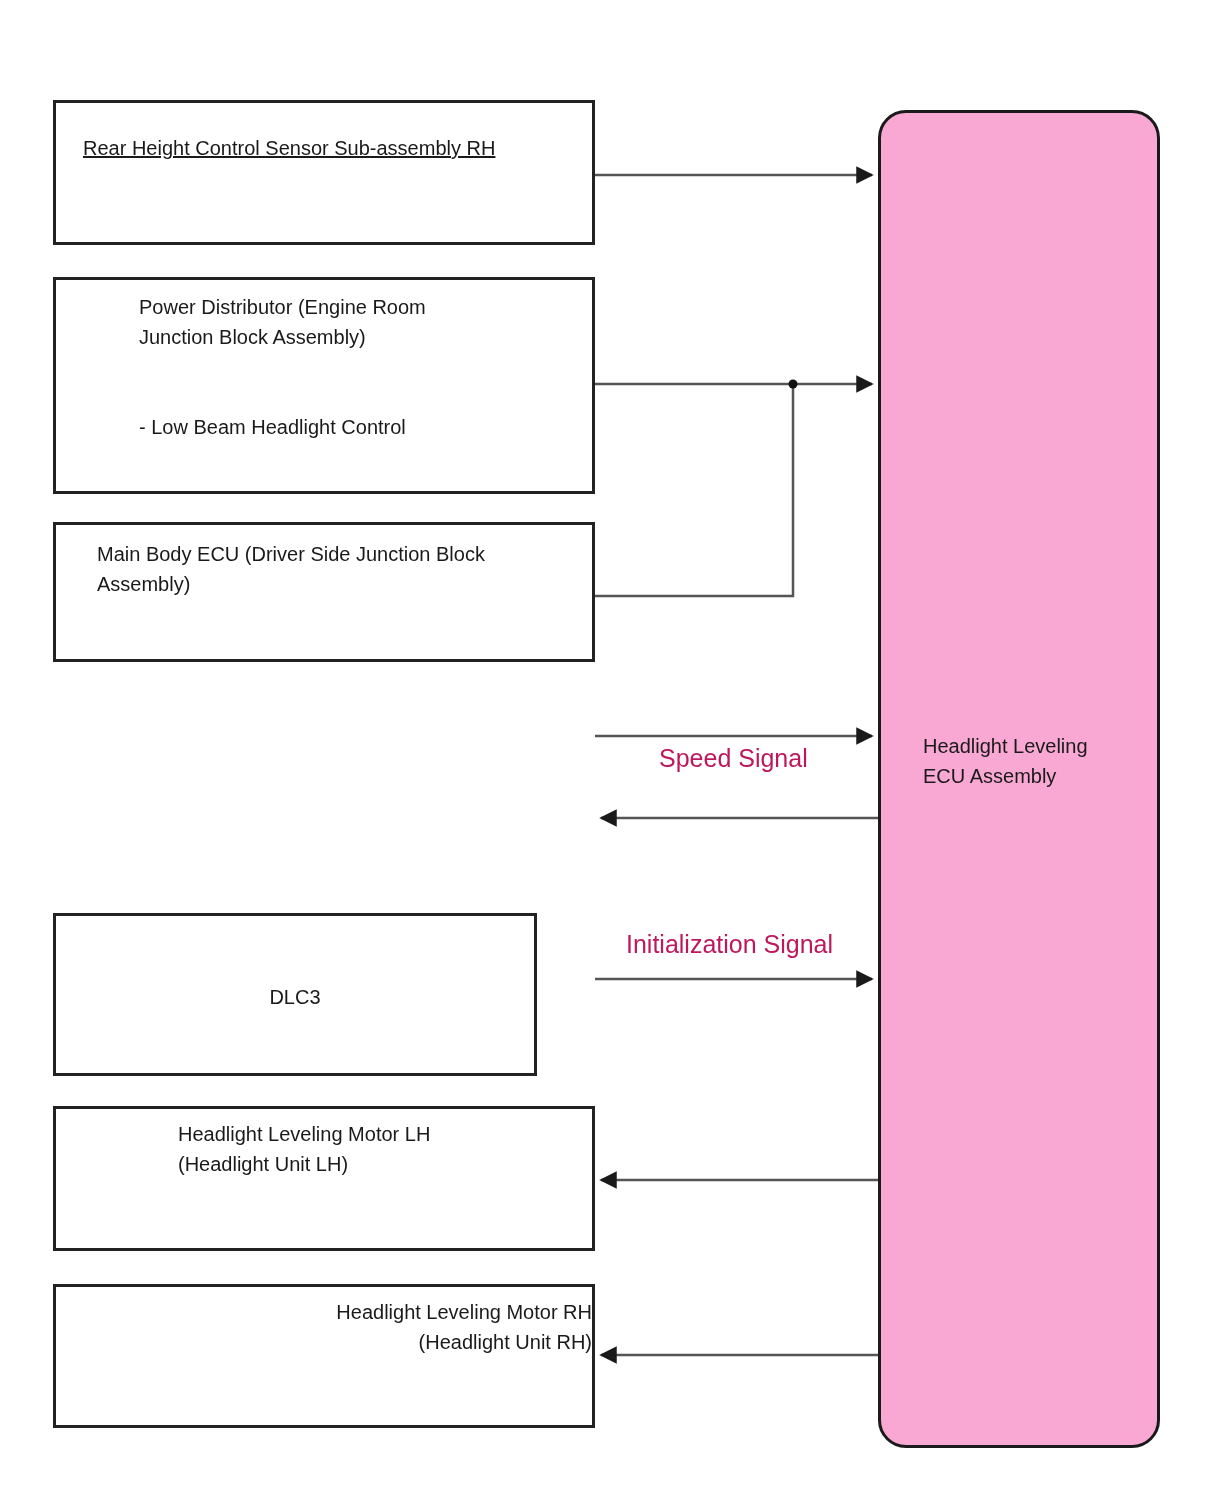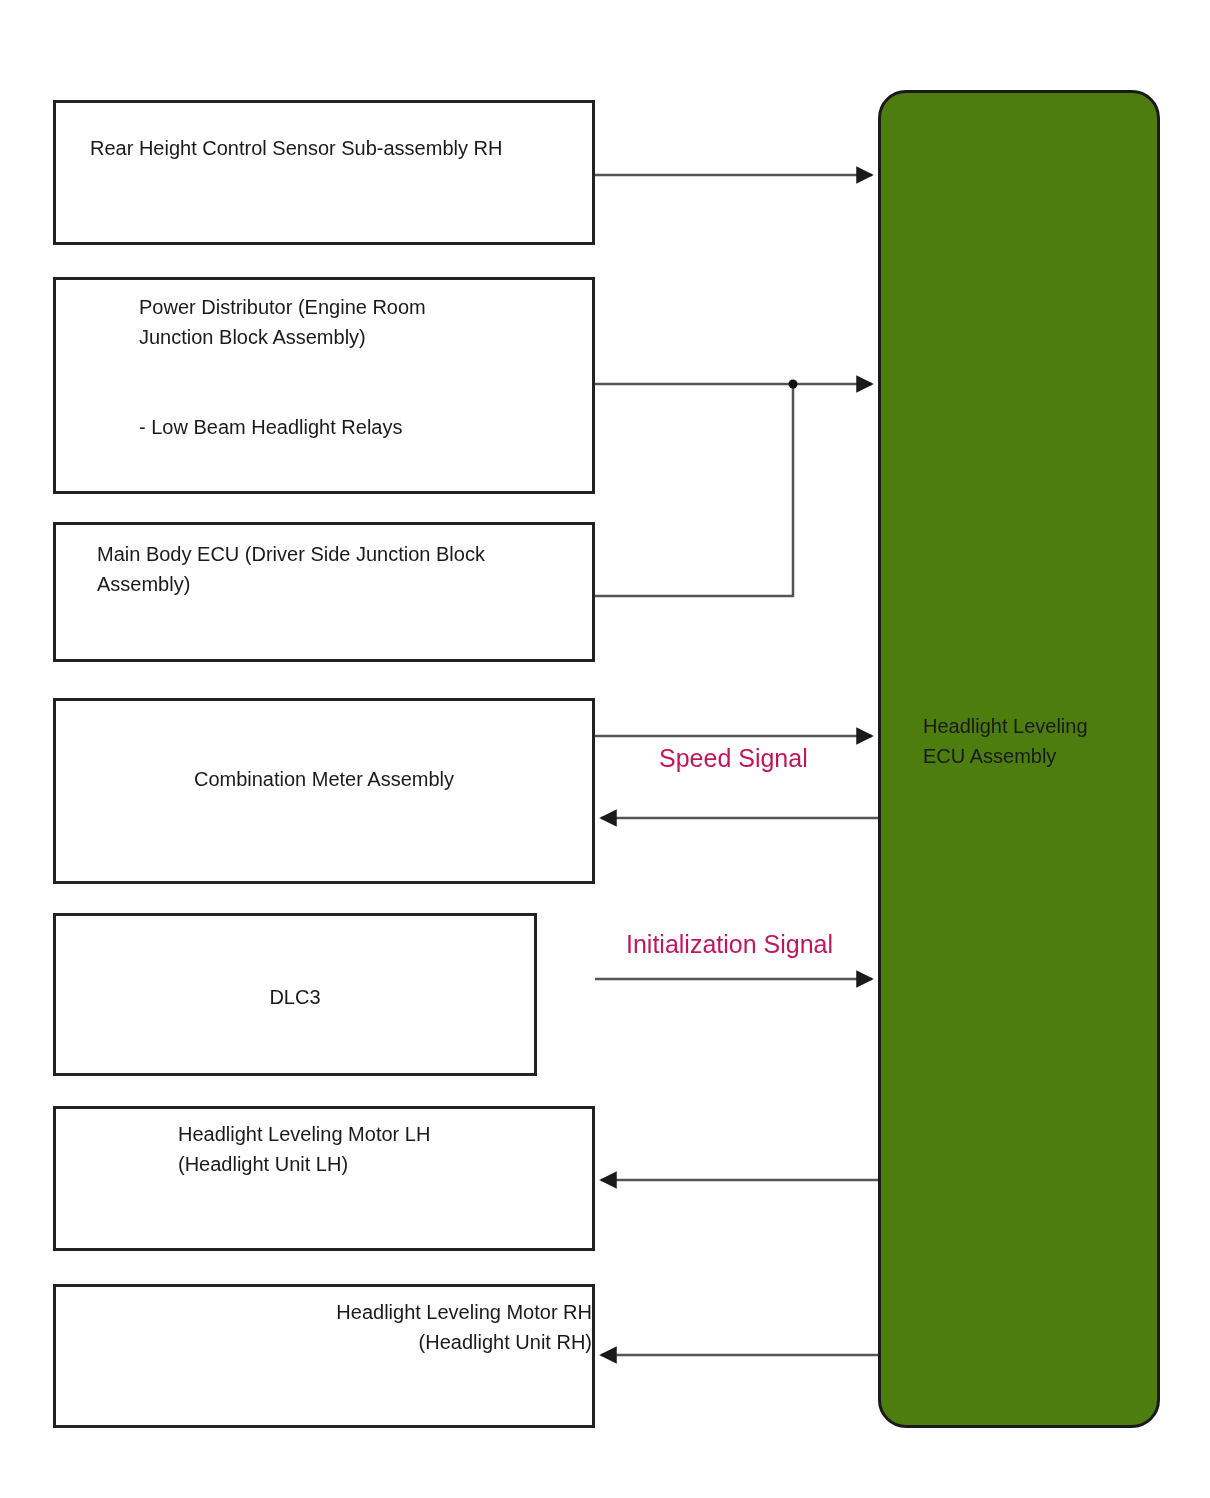--- a/index.html
+++ b/index.html
@@ -30,23 +30,24 @@
     left: 0;
     right: 0;
     color: #1a1a1a;
     font-size: 20px;
     line-height: 30px;
     white-space: pre-line;
   }
   .ecu-box {
     position: absolute;
     box-sizing: border-box;
-    background: #4d7c0f;
+    background: #f9a8d4;
     border: 3px solid #1a1a1a;
     border-radius: 28px;
+    margin-top: 20px;
   }
   .ecu-box .ecu-label {
     position: absolute;
     left: 42px;
     top: 618px;
     color: #1a1a1a;
     font-size: 20px;
     line-height: 30px;
     white-space: pre-line;
   }
@@ -65,39 +66,36 @@
     line-height: 28px;
     white-space: pre-line;
   }
 </style>
 </head>
 <body>
 
 <div id="canvas">
 
   <div class="node-box" style="left:53px; top:100px; width:542px; height:145px;">
-    <div class="node-label" style="top:30px; padding-left:34px; text-align:left;">Rear Height Control Sensor Sub-assembly RH</div>
+    <div class="node-label" style="top:30px; padding-left:27px; text-align:left;text-decoration:underline;">Rear Height Control Sensor Sub-assembly RH</div>
   </div>
 
   <div class="node-box" style="left:53px; top:277px; width:542px; height:217px;">
     <div class="node-label" style="top:12px; padding-left:83px; text-align:left;">Power Distributor (Engine Room
 Junction Block Assembly)
 
 
-- Low Beam Headlight Relays</div>
+- Low Beam Headlight Control</div>
   </div>
 
   <div class="node-box" style="left:53px; top:522px; width:542px; height:140px;padding-left:8px;">
     <div class="node-label" style="top:14px; padding-left:41px; text-align:left;">Main Body ECU (Driver Side Junction Block
 Assembly)</div>
   </div>
 
-  <div class="node-box" style="left:53px; top:698px; width:542px; height:186px;">
-    <div class="node-label" style="top:63px; text-align:center;">Combination Meter Assembly</div>
-  </div>
 
   <div class="node-box" style="left:53px; top:913px; width:484px; height:163px;">
     <div class="node-label" style="top:66px; text-align:center;">DLC3</div>
   </div>
 
   <div class="node-box" style="left:53px; top:1106px; width:542px; height:145px;">
     <div class="node-label" style="top:10px; padding-left:122px; text-align:left;">Headlight Leveling Motor LH
 (Headlight Unit LH)</div>
   </div>
 

